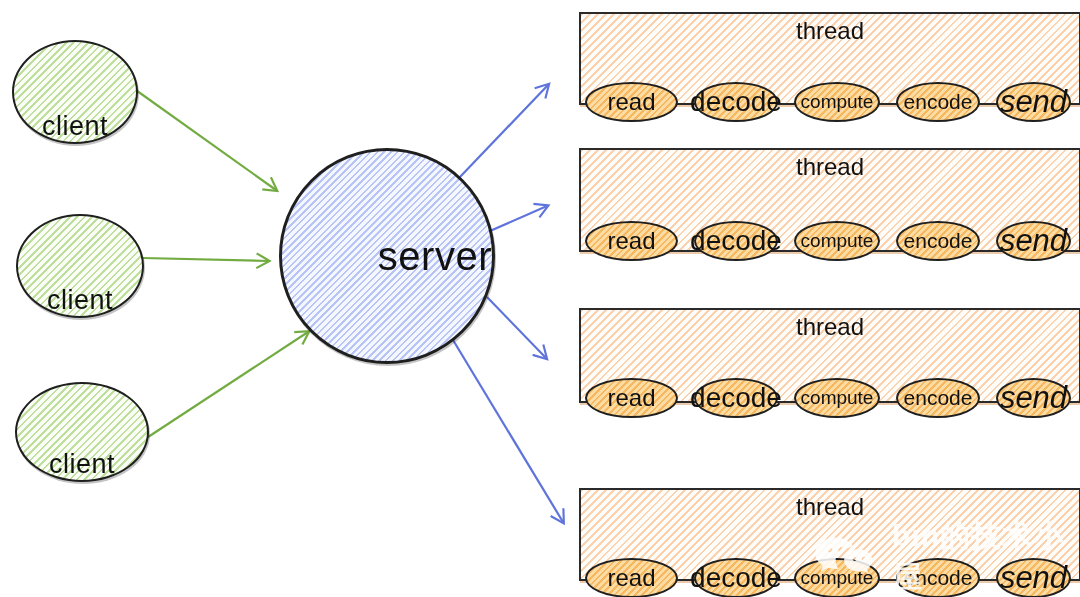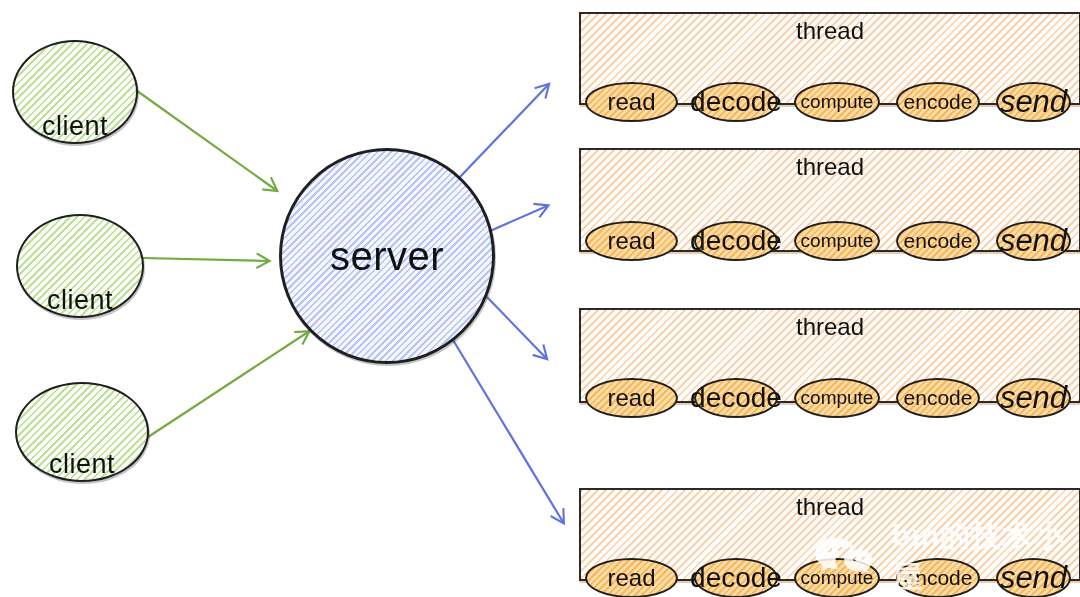--- a/index.html
+++ b/index.html
@@ -14,21 +14,21 @@
     position:absolute;display:flex;align-items:flex-end;justify-content:center;
     border:2.5px solid #1f1f1f;border-radius:50%;
     background:
       repeating-linear-gradient(135deg, rgba(141,199,84,0.55) 0 1.8px, rgba(255,255,255,0) 1.8px 5.2px),
       #fbfef6;
     font-size:27px;letter-spacing:0.5px;
     box-shadow:1px 2px 0 rgba(20,20,20,0.25);
   }
   
   .server-circle{
-    position:absolute;display:flex;align-items:center;justify-content:center;
+    position:absolute;display:flex;align-items:center;justify-content:flex-end;
     border:3px solid #1f1f1f;border-radius:50%;
     background:
       repeating-linear-gradient(135deg, rgba(124,146,236,0.5) 0 1.8px, rgba(255,255,255,0) 1.8px 4.8px),
       #f5f7ff;
     font-size:40px;letter-spacing:0.5px;
     box-shadow:1px 2px 0 rgba(20,20,20,0.25);
   }
   
   .thread-box{
     position:absolute;left:579px;width:502px;box-sizing:border-box;

